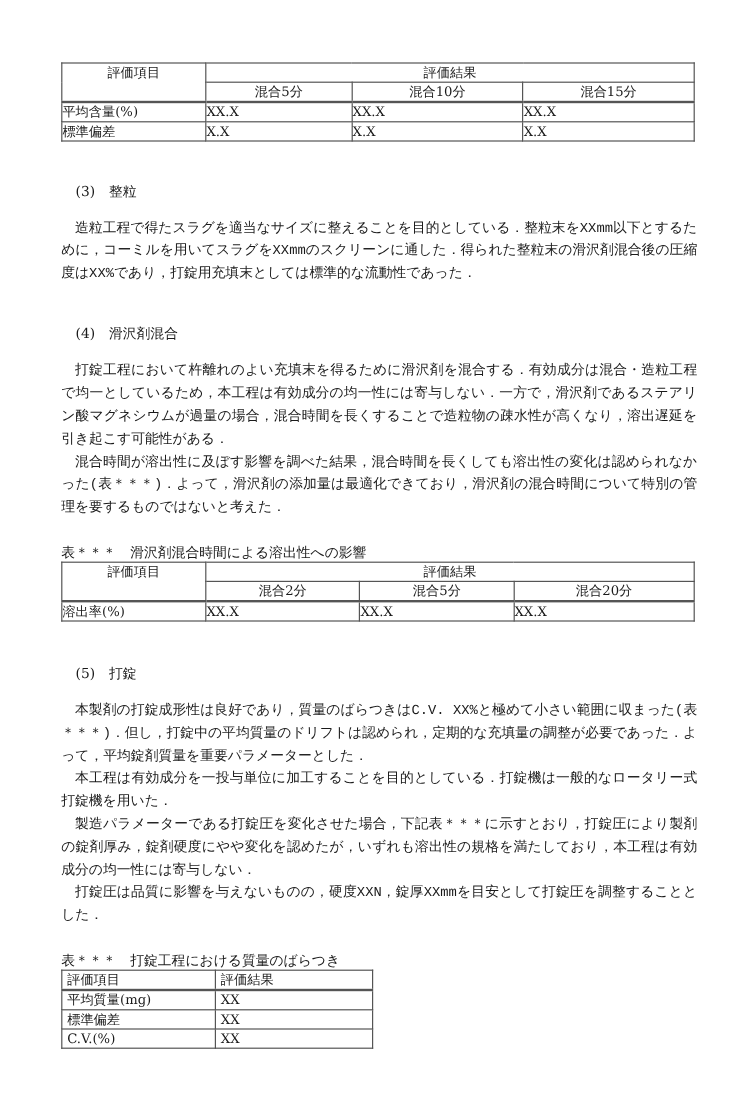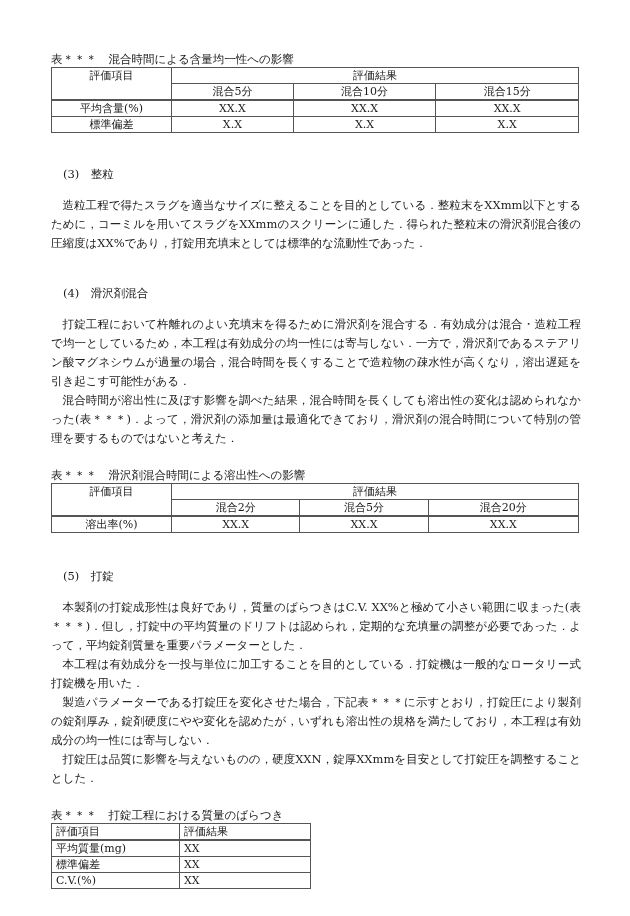--- a/index.html
+++ b/index.html
@@ -6,36 +6,35 @@
   body {
     width: 630px; height: 916px; position: relative; overflow: hidden;
     font-family: "DejaVu Serif", "Liberation Serif", serif;
     color: #1a1a1a; font-size: 11.5px;
   }
   .page { position: absolute; left: 51px; top: 52px; width: 530px; }
   .caption { font-size: 11.5px; line-height: 15px; margin: 0; white-space: pre; }
   table { border-collapse: collapse; font-size: 11px; }
   td, th { border: 1px solid #555; font-weight: normal; padding: 0; height: 15px; line-height: 15px; margin-left: 43px; }
   th { text-align: center; }
-  td { text-align: center; }
+  td { }
   tr.sep-top td, tr.sep-top th { border-top: 2px solid #555; }
   .t-wide { width: 528px; }
   .t-wide col.c0 { width: 120px; }
   .heading { margin: 12px; line-height: 19px; white-space: pre; }
-  .para { margin: 0; text-indent: 1em; line-height: 19px; text-align: justify; }
+  .para { margin: 0; text-indent: 1em; line-height: 19px; text-align: justify; font-family: Liberation Mono, monospace; }
   .t-small { width: 260px; }
   .t-small td { text-align: left; padding-left: 4px; }
   .t-small col.c0 { width: 128px; }
 </style>
 </head>
 <body>
 
 <div class="page">
 
-  <p class="caption">表＊＊＊　混合時間による含量均一性への影響</p>
   <table class="t-wide">
     <colgroup>
         <col class="c0">
         <col>
         <col>
         <col>
       </colgroup>
     <tbody>
         <tr>
       <th rowspan="2" style="vertical-align:top">評価項目</th>

